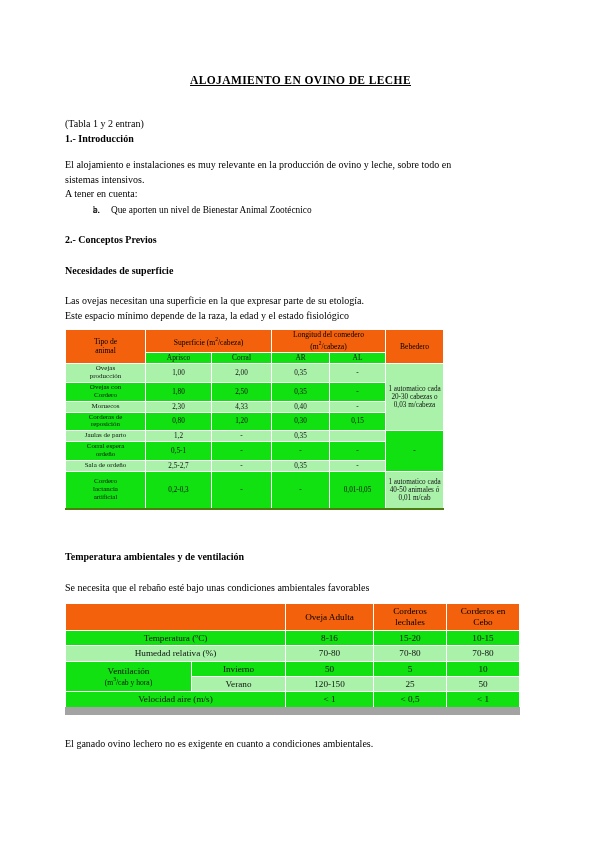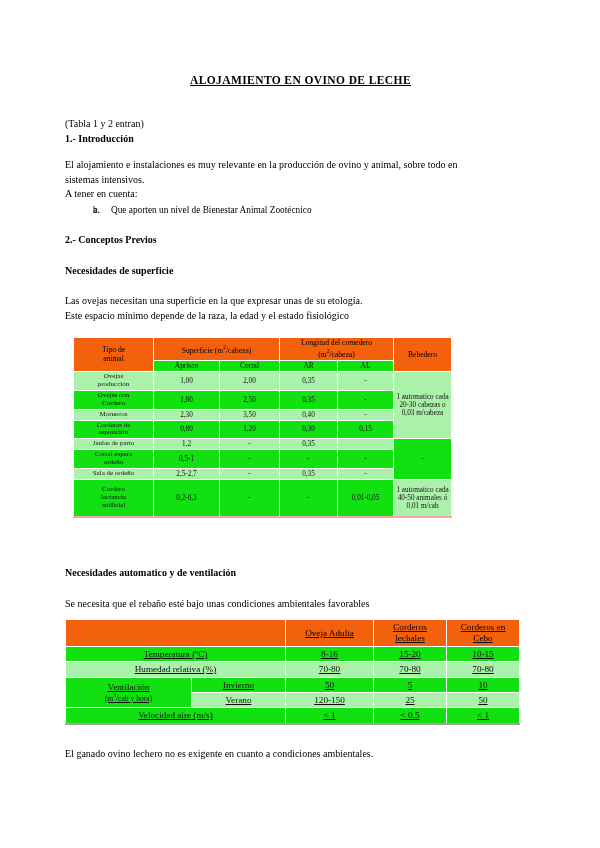--- a/index.html
+++ b/index.html
@@ -85,38 +85,37 @@
   .sub {
     background: #11E011;
     font-size: 7.4px;
   }
   .g-light { background: #AAF2AA; }
   .g-dark  { background: #11E011; }
 
   
   #table-superficie {
     width: 348px;
-    margin: 8px;
-    border-bottom: 2px solid #fca5a5;
+    margin: 0;
+    border-bottom: 2px solid #4d7c0f;
   }
   #table-superficie .c0 { width: 80px; }
   #table-superficie .c1 { width: 66px; }
   #table-superficie .c2 { width: 60px; }
   #table-superficie .c3 { width: 58px; }
   #table-superficie .c4 { width: 56px; }
   #table-superficie .c5 { width: 58px; }
   #table-superficie td.rowlabel { font-size: 7.0px; }
 
   
   #table-ambientales {
     width: 454px;
     margin: 0;
-    border-bottom: 2px solid #a3a3a3;
+    border-bottom: 8px solid #a3a3a3;
     font-size: 9.2px;
-    text-decoration: underline;
   }
   #table-ambientales td {
     padding: 2px 1px;
   }
   #table-ambientales .d0 { width: 126px; }
   #table-ambientales .d1 { width: 94px; }
   #table-ambientales .d2 { width: 88px; }
   #table-ambientales .d3 { width: 73px; }
   #table-ambientales .d4 { width: 73px; }
   #table-ambientales .hdr { font-size: 9.2px; line-height: 1.2; }
@@ -130,40 +129,40 @@
 
   <h1 class="doc-title">ALOJAMIENTO EN OVINO DE LECHE</h1>
 
   <div class="spacer-30"></div>
 
   <p class="para">(Tabla 1 y 2 entran)</p>
   <p class="para bold">1.- Introducción</p>
 
   <div class="spacer-12"></div>
 
-  <p class="para">El alojamiento e instalaciones es muy relevante en la producción de ovino y animal, sobre todo en</p>
+  <p class="para">El alojamiento e instalaciones es muy relevante en la producción de ovino y leche, sobre todo en</p>
   <p class="para">sistemas intensivos.</p>
   <p class="para">A tener en cuenta:</p>
 
   <ul class="list">
     <li><span class="marker">a.</span></li>
     <li><span class="marker">b.</span><span>Que aporten un nivel de Bienestar Animal Zootécnico</span></li>
   </ul>
 
   <div class="spacer-16"></div>
 
   <p class="para bold">2.- Conceptos Previos</p>
 
   <div class="spacer-16"></div>
 
   <p class="para bold">Necesidades de superficie</p>
 
   <div class="spacer-16"></div>
 
-  <p class="para">Las ovejas necesitan una superficie en la que expresar unas de su etología.</p>
+  <p class="para">Las ovejas necesitan una superficie en la que expresar parte de su etología.</p>
   <p class="para">Este espacio mínimo depende de la raza, la edad y el estado fisiológico</p>
 
   <div class="spacer-6"></div>
 
   <table class="data" id="table-superficie">
     <colgroup>
       <col class="c0">
         <col class="c1">
         <col class="c2">
         <col class="c3">
@@ -205,21 +204,21 @@
         <td class="g-dark rowlabel"><span>Ovejas con</span><br><span>Cordero</span></td>
         <td class="g-dark">1,80</td>
         <td class="g-dark">2,50</td>
         <td class="g-dark">0,35</td>
         <td class="g-dark">-</td>
       </tr>
 
       <tr>
         <td class="g-light rowlabel">Moruecos</td>
         <td class="g-light">2,30</td>
-        <td class="g-light">3,50</td>
+        <td class="g-light">4,33</td>
         <td class="g-light">0,40</td>
         <td class="g-light">-</td>
       </tr>
 
       <tr>
         <td class="g-dark rowlabel"><span>Corderas de</span><br><span>reposición</span></td>
         <td class="g-dark">0,80</td>
         <td class="g-dark">1,20</td>
         <td class="g-dark">0,30</td>
         <td class="g-dark">0,15</td>
@@ -256,21 +255,21 @@
         <td class="g-dark">-</td>
         <td class="g-dark">-</td>
         <td class="g-dark">0,01-0,05</td>
         <td class="g-light">1 automatico cada 40-50 animales ó 0,01 m/cab</td>
       </tr>
     </tbody>
   </table>
 
   <div class="spacer-40"></div>
 
-  <p class="para bold">Necesidades automatico y de ventilación</p>
+  <p class="para bold">Temperatura ambientales y de ventilación</p>
 
   <div class="spacer-16"></div>
 
   <p class="para">Se necesita que el rebaño esté bajo unas condiciones ambientales favorables</p>
 
   <div class="spacer-8"></div>
 
   <table class="data" id="table-ambientales">
     <colgroup>
       <col class="d0">

